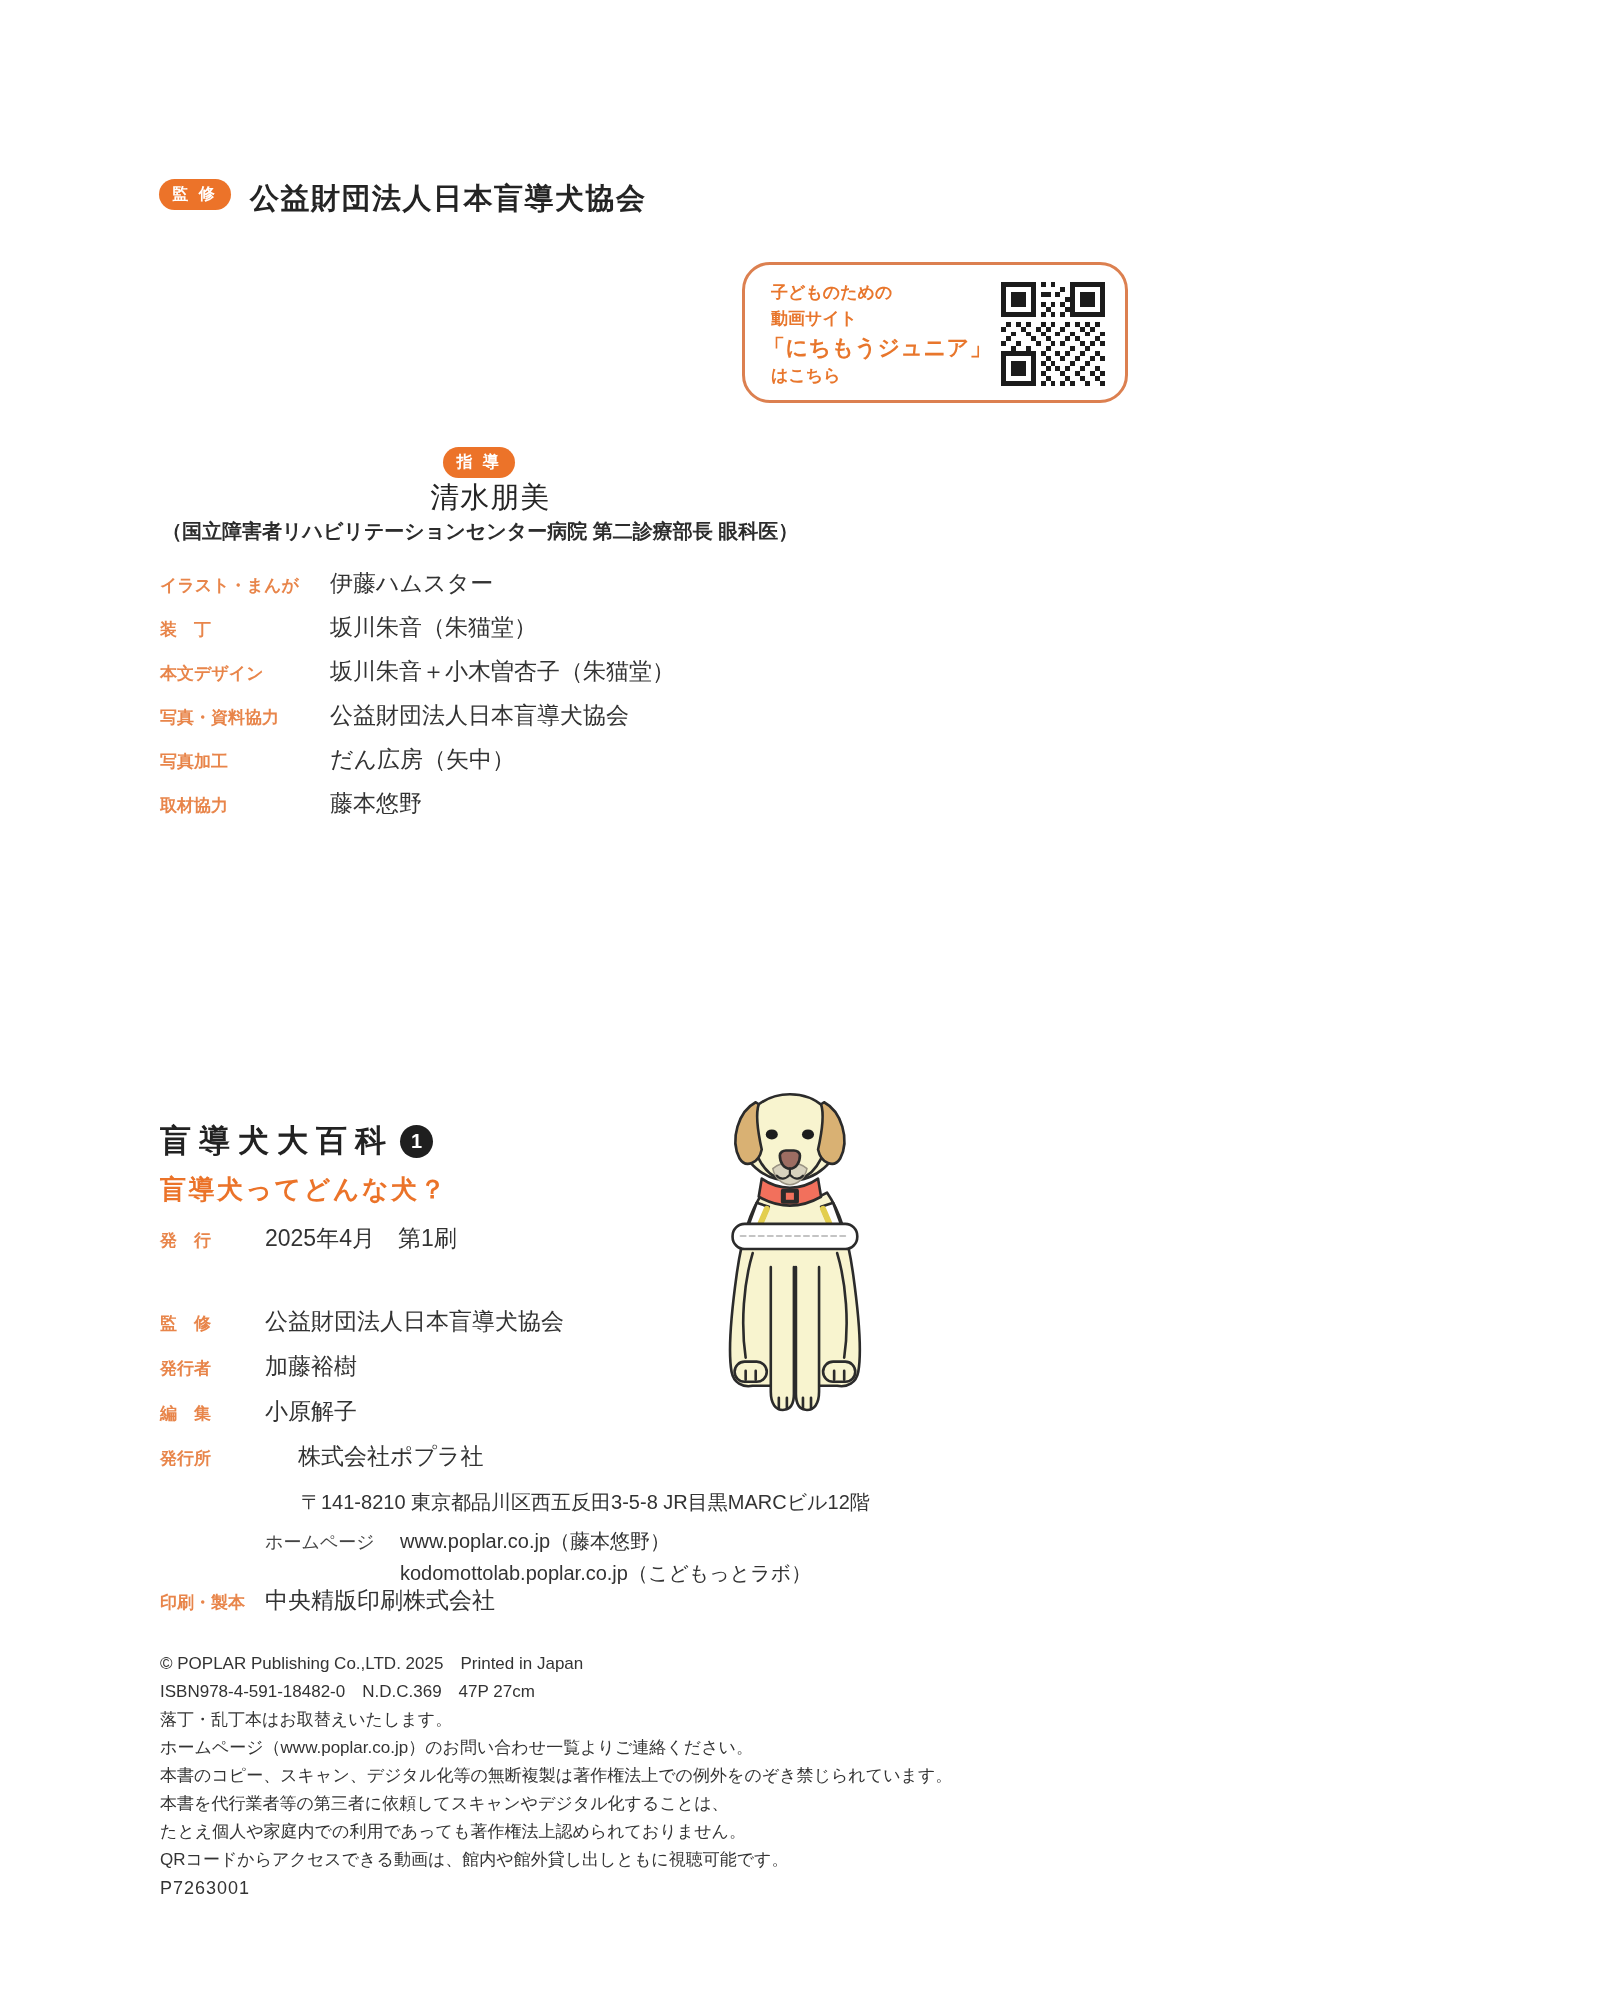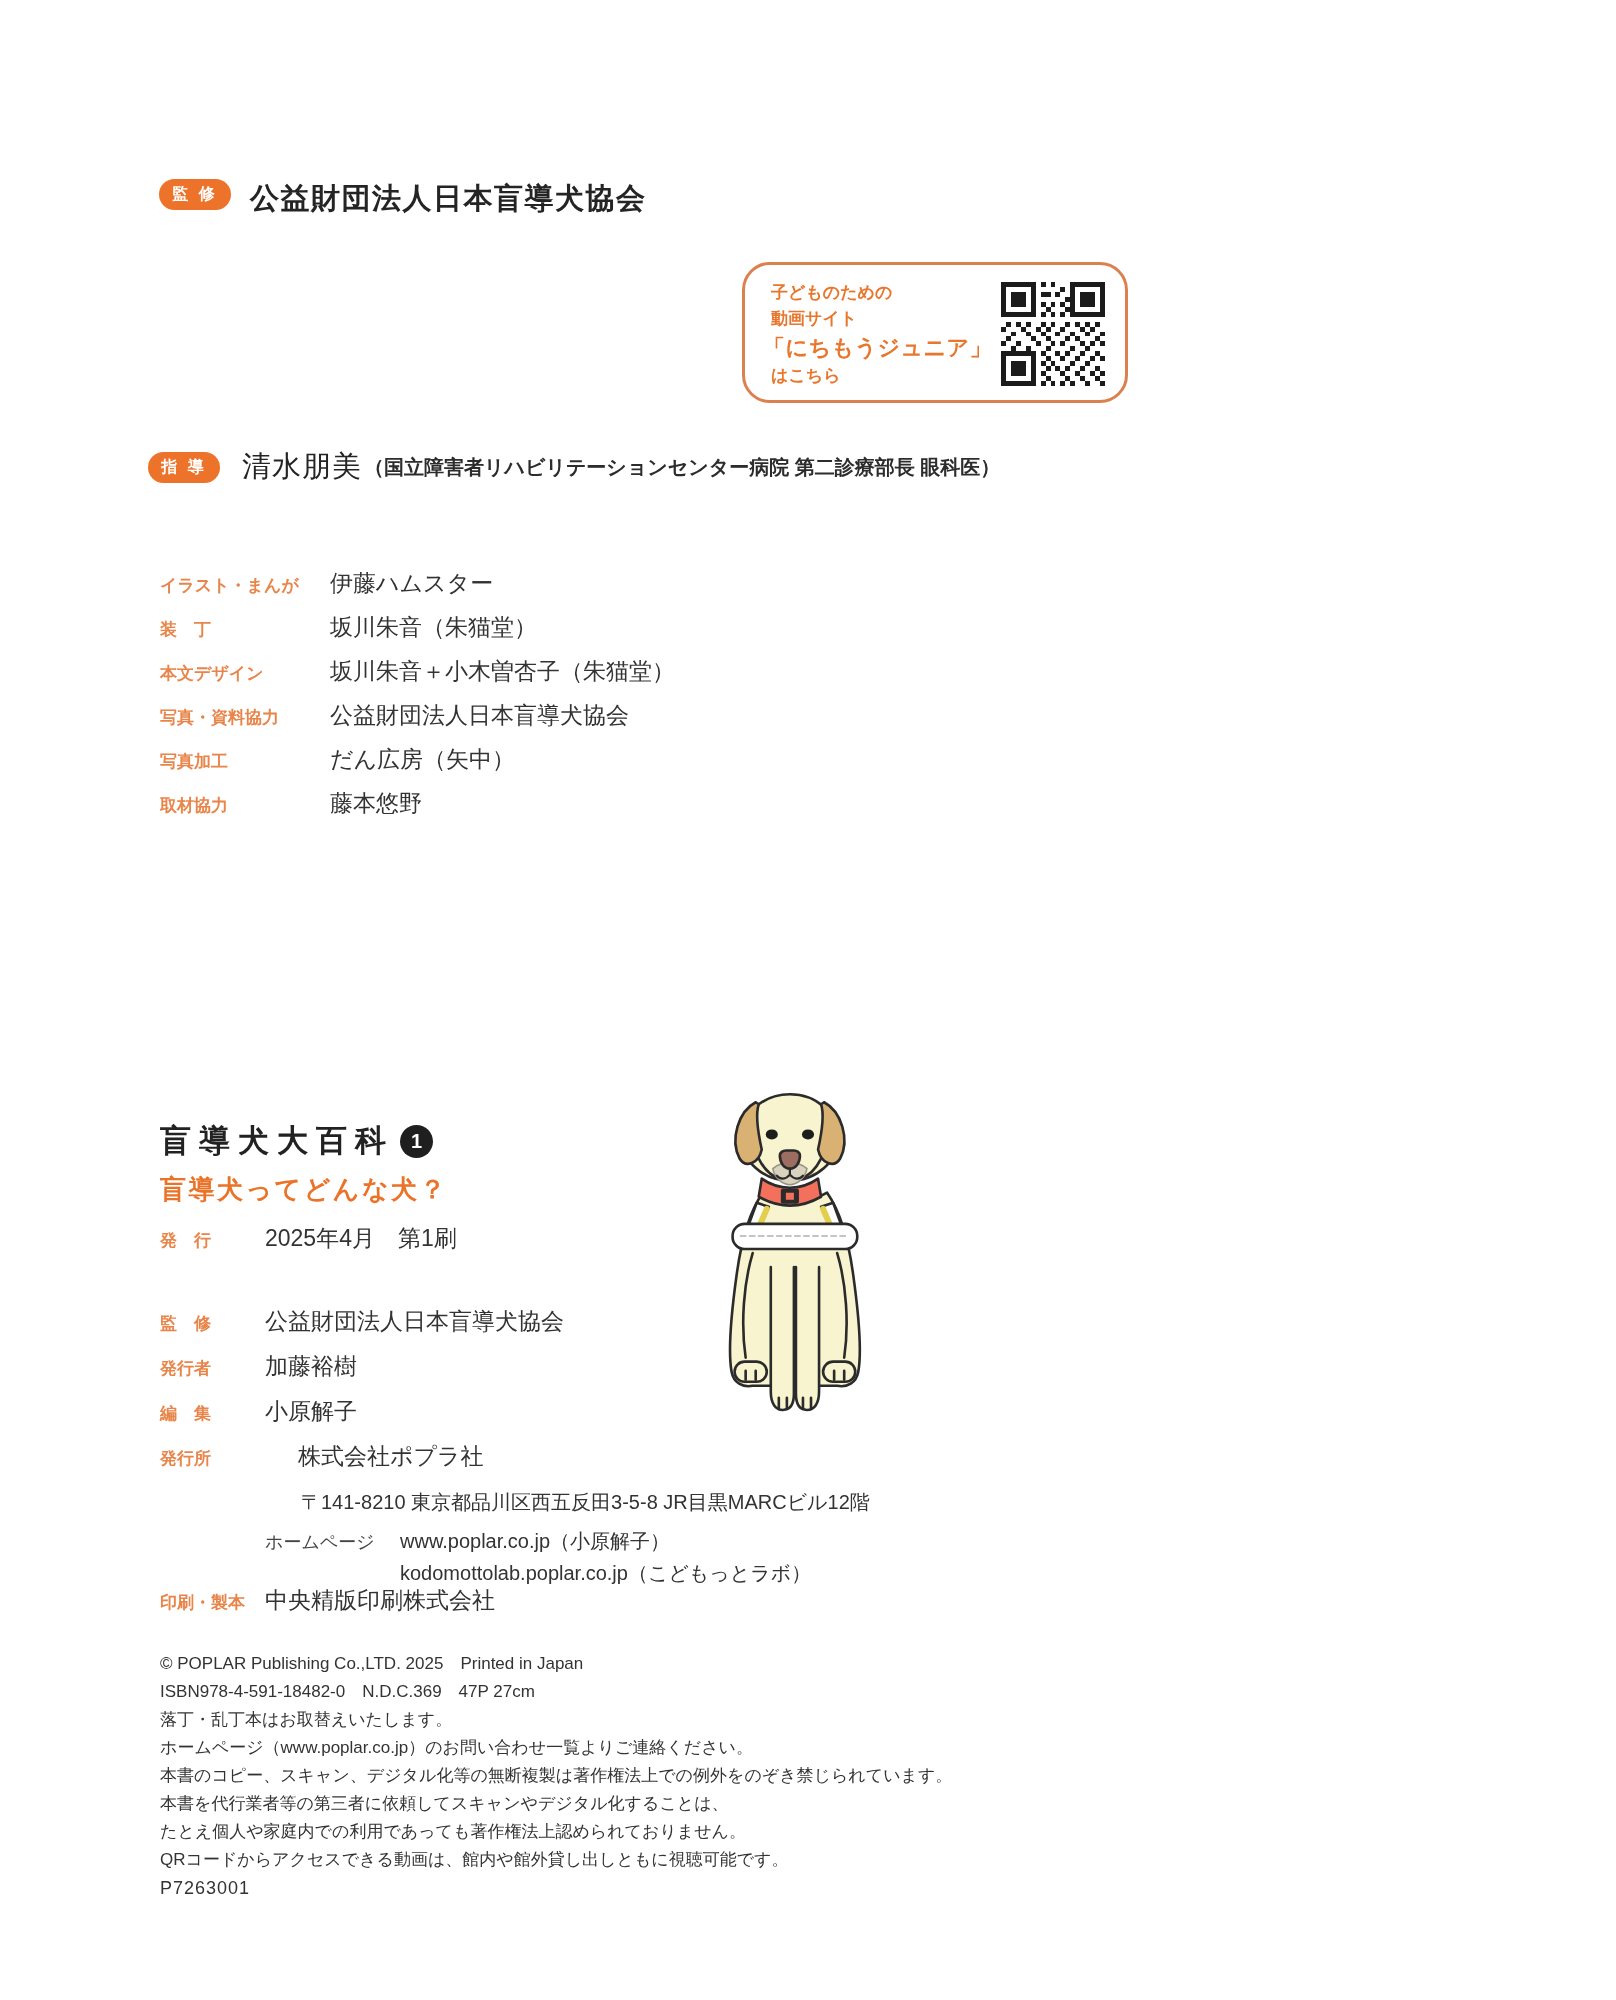--- a/index.html
+++ b/index.html
@@ -164,21 +164,21 @@
         <rect x="8" y="20"></rect>
           <rect x="10" y="20"></rect>
           <rect x="12" y="20"></rect>
           <rect x="14" y="20"></rect>
           <rect x="17" y="20"></rect>
         <rect x="20" y="20"></rect>
       </g>
     </svg>
   </div>
 
-  <div class="abs guidance-row" style="left:148px;top:447px;">
+  <div class="abs guidance-row" style="left:160px;top:447px;flex-direction:column;">
     <span class="pill">
       <span>指 導</span>
     </span>
     <span class="g-name">清水朋美</span>
     <span class="g-aff">（国立障害者リハビリテーションセンター病院 第二診療部長 眼科医）</span>
   </div>
 
   <div class="abs lrow" style="left:160px;top:568px;justify-content:space-between;">
     <span class="olabel w170">イラスト・まんが</span>
     <span class="val">伊藤ハムスター</span>
@@ -226,21 +226,21 @@
     <span class="olabel w105">編　集</span>
     <span class="val">小原解子</span>
   </div>
   <div class="abs lrow" style="left:160px;top:1441px;gap:33px;">
     <span class="olabel w105">発行所</span>
     <span class="val">株式会社ポプラ社</span>
   </div>
   <div class="abs val-s" style="left:265px;top:1489px;margin-left:36px;">〒141-8210 東京都品川区西五反田3-5-8 JR目黒MARCビル12階</div>
   <div class="abs lrow" style="left:265px;top:1528px;">
     <span class="gray-lab w135">ホームページ</span>
-    <span class="val-s">www.poplar.co.jp（小原解子）</span>
+    <span class="val-s">www.poplar.co.jp（藤本悠野）</span>
   </div>
   <div class="abs val-s" style="left:400px;top:1560px;">kodomottolab.poplar.co.jp（こどもっとラボ）</div>
   <div class="abs lrow" style="left:160px;top:1585px;">
     <span class="olabel w105">印刷・製本</span>
     <span class="val">中央精版印刷株式会社</span>
   </div>
 
   <div class="abs legal" style="left:160px;top:1650px;">
     <div>© POPLAR Publishing Co.,LTD. 2025　Printed in Japan</div>
     <div>ISBN978-4-591-18482-0　N.D.C.369　47P 27cm</div>

